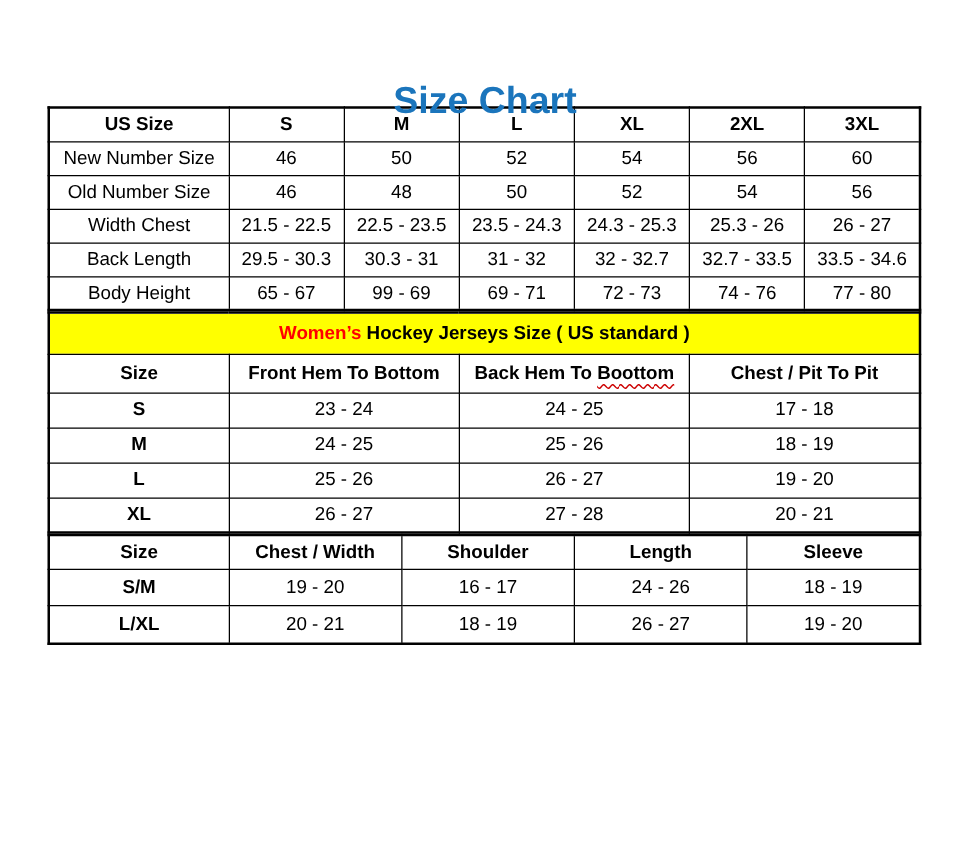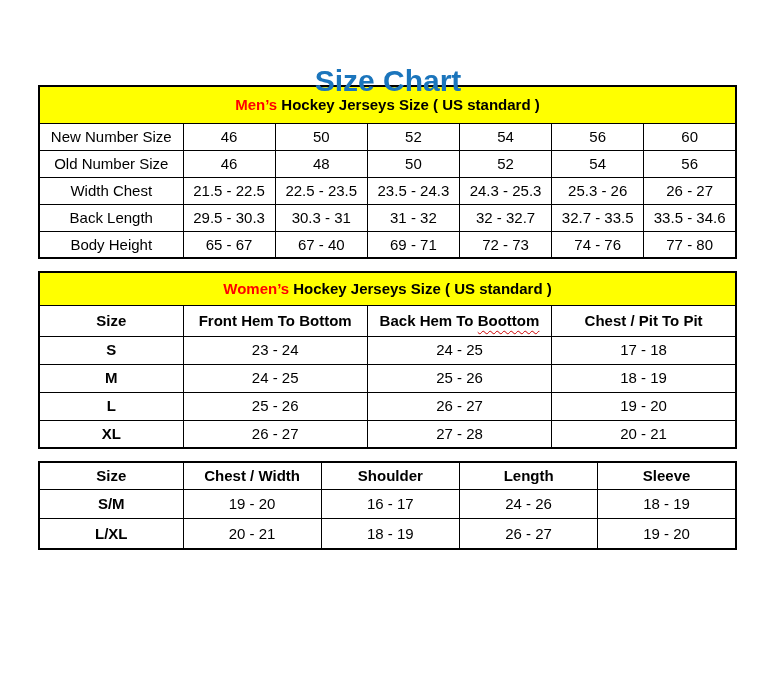--- a/index.html
+++ b/index.html
@@ -33,21 +33,21 @@
     width: 699px;
     margin-left: 38px;
     margin-top: 21px;
   }
   table.size-table {
     border-collapse: collapse;
     table-layout: fixed;
     width: 699px;
     border: 2px solid #000000;
   }
-  table.size-table + table.size-table { margin-top: 12px; }
+  table.size-table + table.size-table { margin-top: 0; }
   .size-table td, .size-table th {
     border: 1px solid #000000;
     text-align: center;
     vertical-align: middle;
     padding: 0 2px;
     font-size: 15px;
     line-height: 1.15;
     overflow: hidden;
     white-space: nowrap;
   }
@@ -90,24 +90,28 @@
       <colgroup>
         <col style="width:144px">
         <col>
           <col>
           <col>
           <col>
           <col>
           <col>
       </colgroup>
       <tbody>
-        <tr class="men-band">
-          <td class="band-cell" colspan="7">
-            <span class="hl">Men’s</span><span> Hockey Jerseys Size ( US standard )</span>
-          </td>
+        <tr class="men-header">
+          <th>US Size</th>
+          <th>S</th>
+          <th>M</th>
+          <th>L</th>
+          <th>XL</th>
+          <th>2XL</th>
+          <th>3XL</th>
         </tr>
         <tr class="men-row">
           <td>New Number Size</td>
           <td>46</td>
           <td>50</td>
           <td>52</td>
           <td>54</td>
           <td>56</td>
           <td>60</td>
         </tr>
@@ -134,21 +138,21 @@
           <td>29.5 - 30.3</td>
           <td>30.3 - 31</td>
           <td>31 - 32</td>
           <td>32 - 32.7</td>
           <td>32.7 - 33.5</td>
           <td>33.5 - 34.6</td>
         </tr>
         <tr class="men-row">
           <td>Body Height</td>
           <td>65 - 67</td>
-          <td>67 - 40</td>
+          <td>99 - 69</td>
           <td>69 - 71</td>
           <td>72 - 73</td>
           <td>74 - 76</td>
           <td>77 - 80</td>
         </tr>
       </tbody>
     </table>
 
     <table class="size-table">
       <colgroup>

